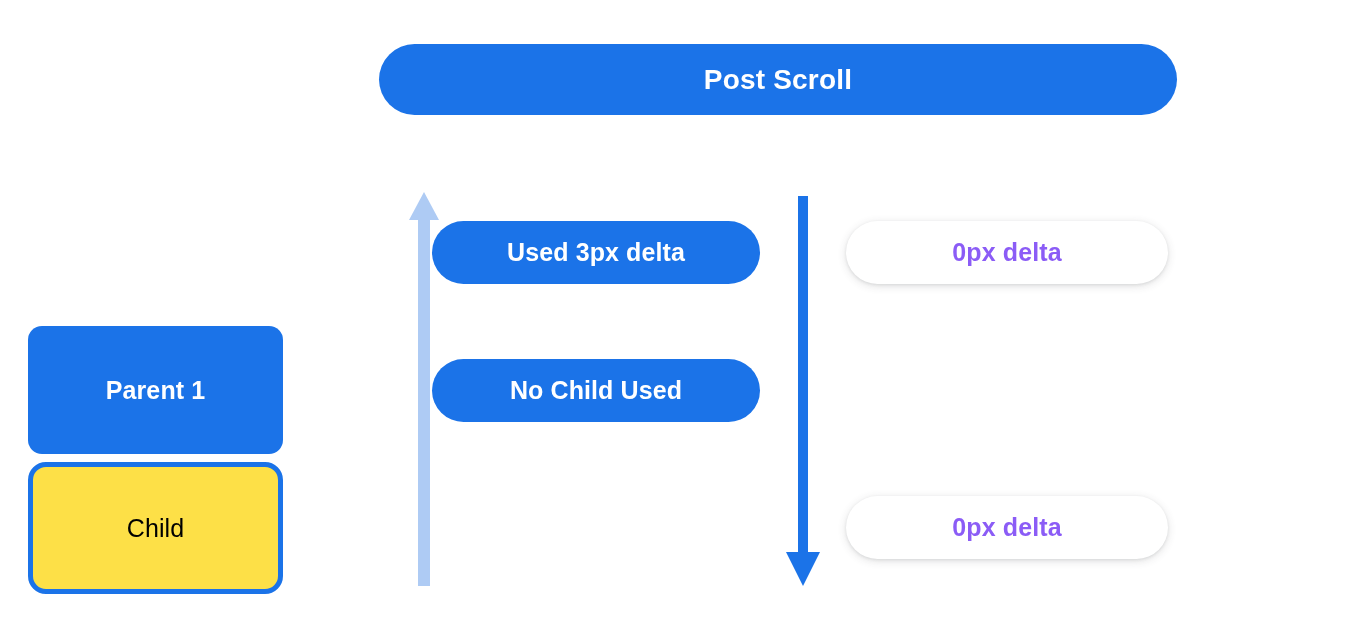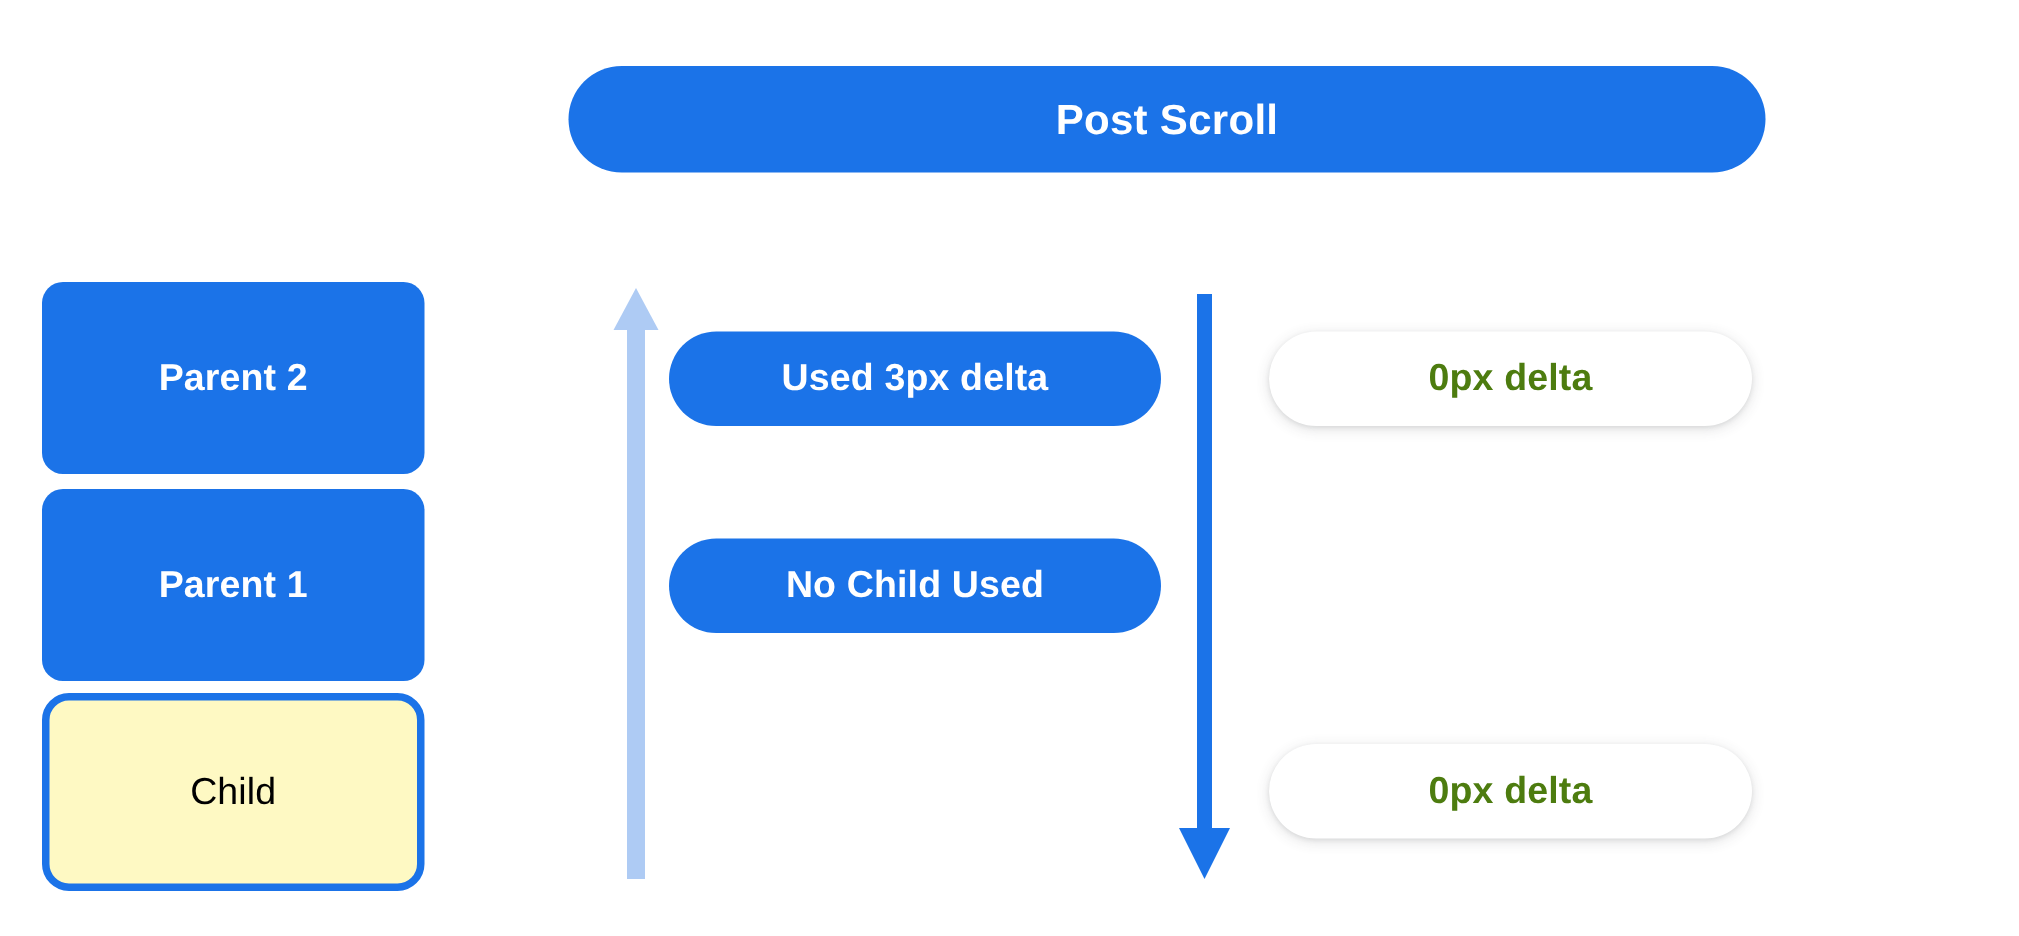--- a/index.html
+++ b/index.html
@@ -54,21 +54,21 @@
     letter-spacing: 0.1px;
   }
   .stack-box.filled {
     background: #1b73e8;
     border-radius: 14px;
   }
   .stack-box.filled .label {
     color: #ffffff;
   }
   .stack-box.outlined {
-    background: #fef9c3;
+    background: #fde047;
     border: 5px solid #1b73e8;
     border-radius: 18px;
   }
   .stack-box.outlined .label {
     color: #000000;
     font-weight: normal;
   }
 
   #box-parent2 { top: 188px;  height: 128px; }
   #box-parent1 { top: 326px;  height: 128px; border-radius: 14px; }
@@ -88,56 +88,53 @@
     box-sizing: border-box;
     border-radius: 36px;
     height: 63px;
   }
   .pill .label {
     font-size: 25px;
     letter-spacing: 0.1px;
   }
   .pill.blue {
     background: #1b73e8;
-    left: 446px;
+    left: 432px;
     width: 328px;
   }
   .pill.blue .label {
     color: #ffffff;
     font-weight: bold;
   }
   .pill.white {
     background: #ffffff;
     left: 846px;
     width: 322px;
     box-shadow: 0 2px 9px rgba(60, 64, 67, 0.16),
                 0 1px 3px rgba(60, 64, 67, 0.10);
   }
   .pill.white .label {
-    color: #4d7c0f;
+    color: #8b5cf6;
     font-weight: bold;
   }
 
   #pill-used-delta   { top: 221px; }
   #pill-no-delta     { top: 359px; }
   #pill-zero-top     { top: 221px; }
   #pill-zero-bottom  { top: 496px; }
 </style>
 </head>
 <body>
 
 <div id="stage">
 
   <div class="header-bar">
     <span class="label">Post Scroll</span>
   </div>
 
-  <div class="stack-box filled" id="box-parent2">
-    <span class="label">Parent 2</span>
-  </div>
 
   <div class="stack-box filled" id="box-parent1">
     <span class="label">Parent 1</span>
   </div>
 
   <div class="stack-box outlined" id="box-child">
     <span class="label">Child</span>
   </div>
 
   <svg class="arrow" style="left:403px; top:190px;" width="42" height="398" viewBox="0 0 42 398">

